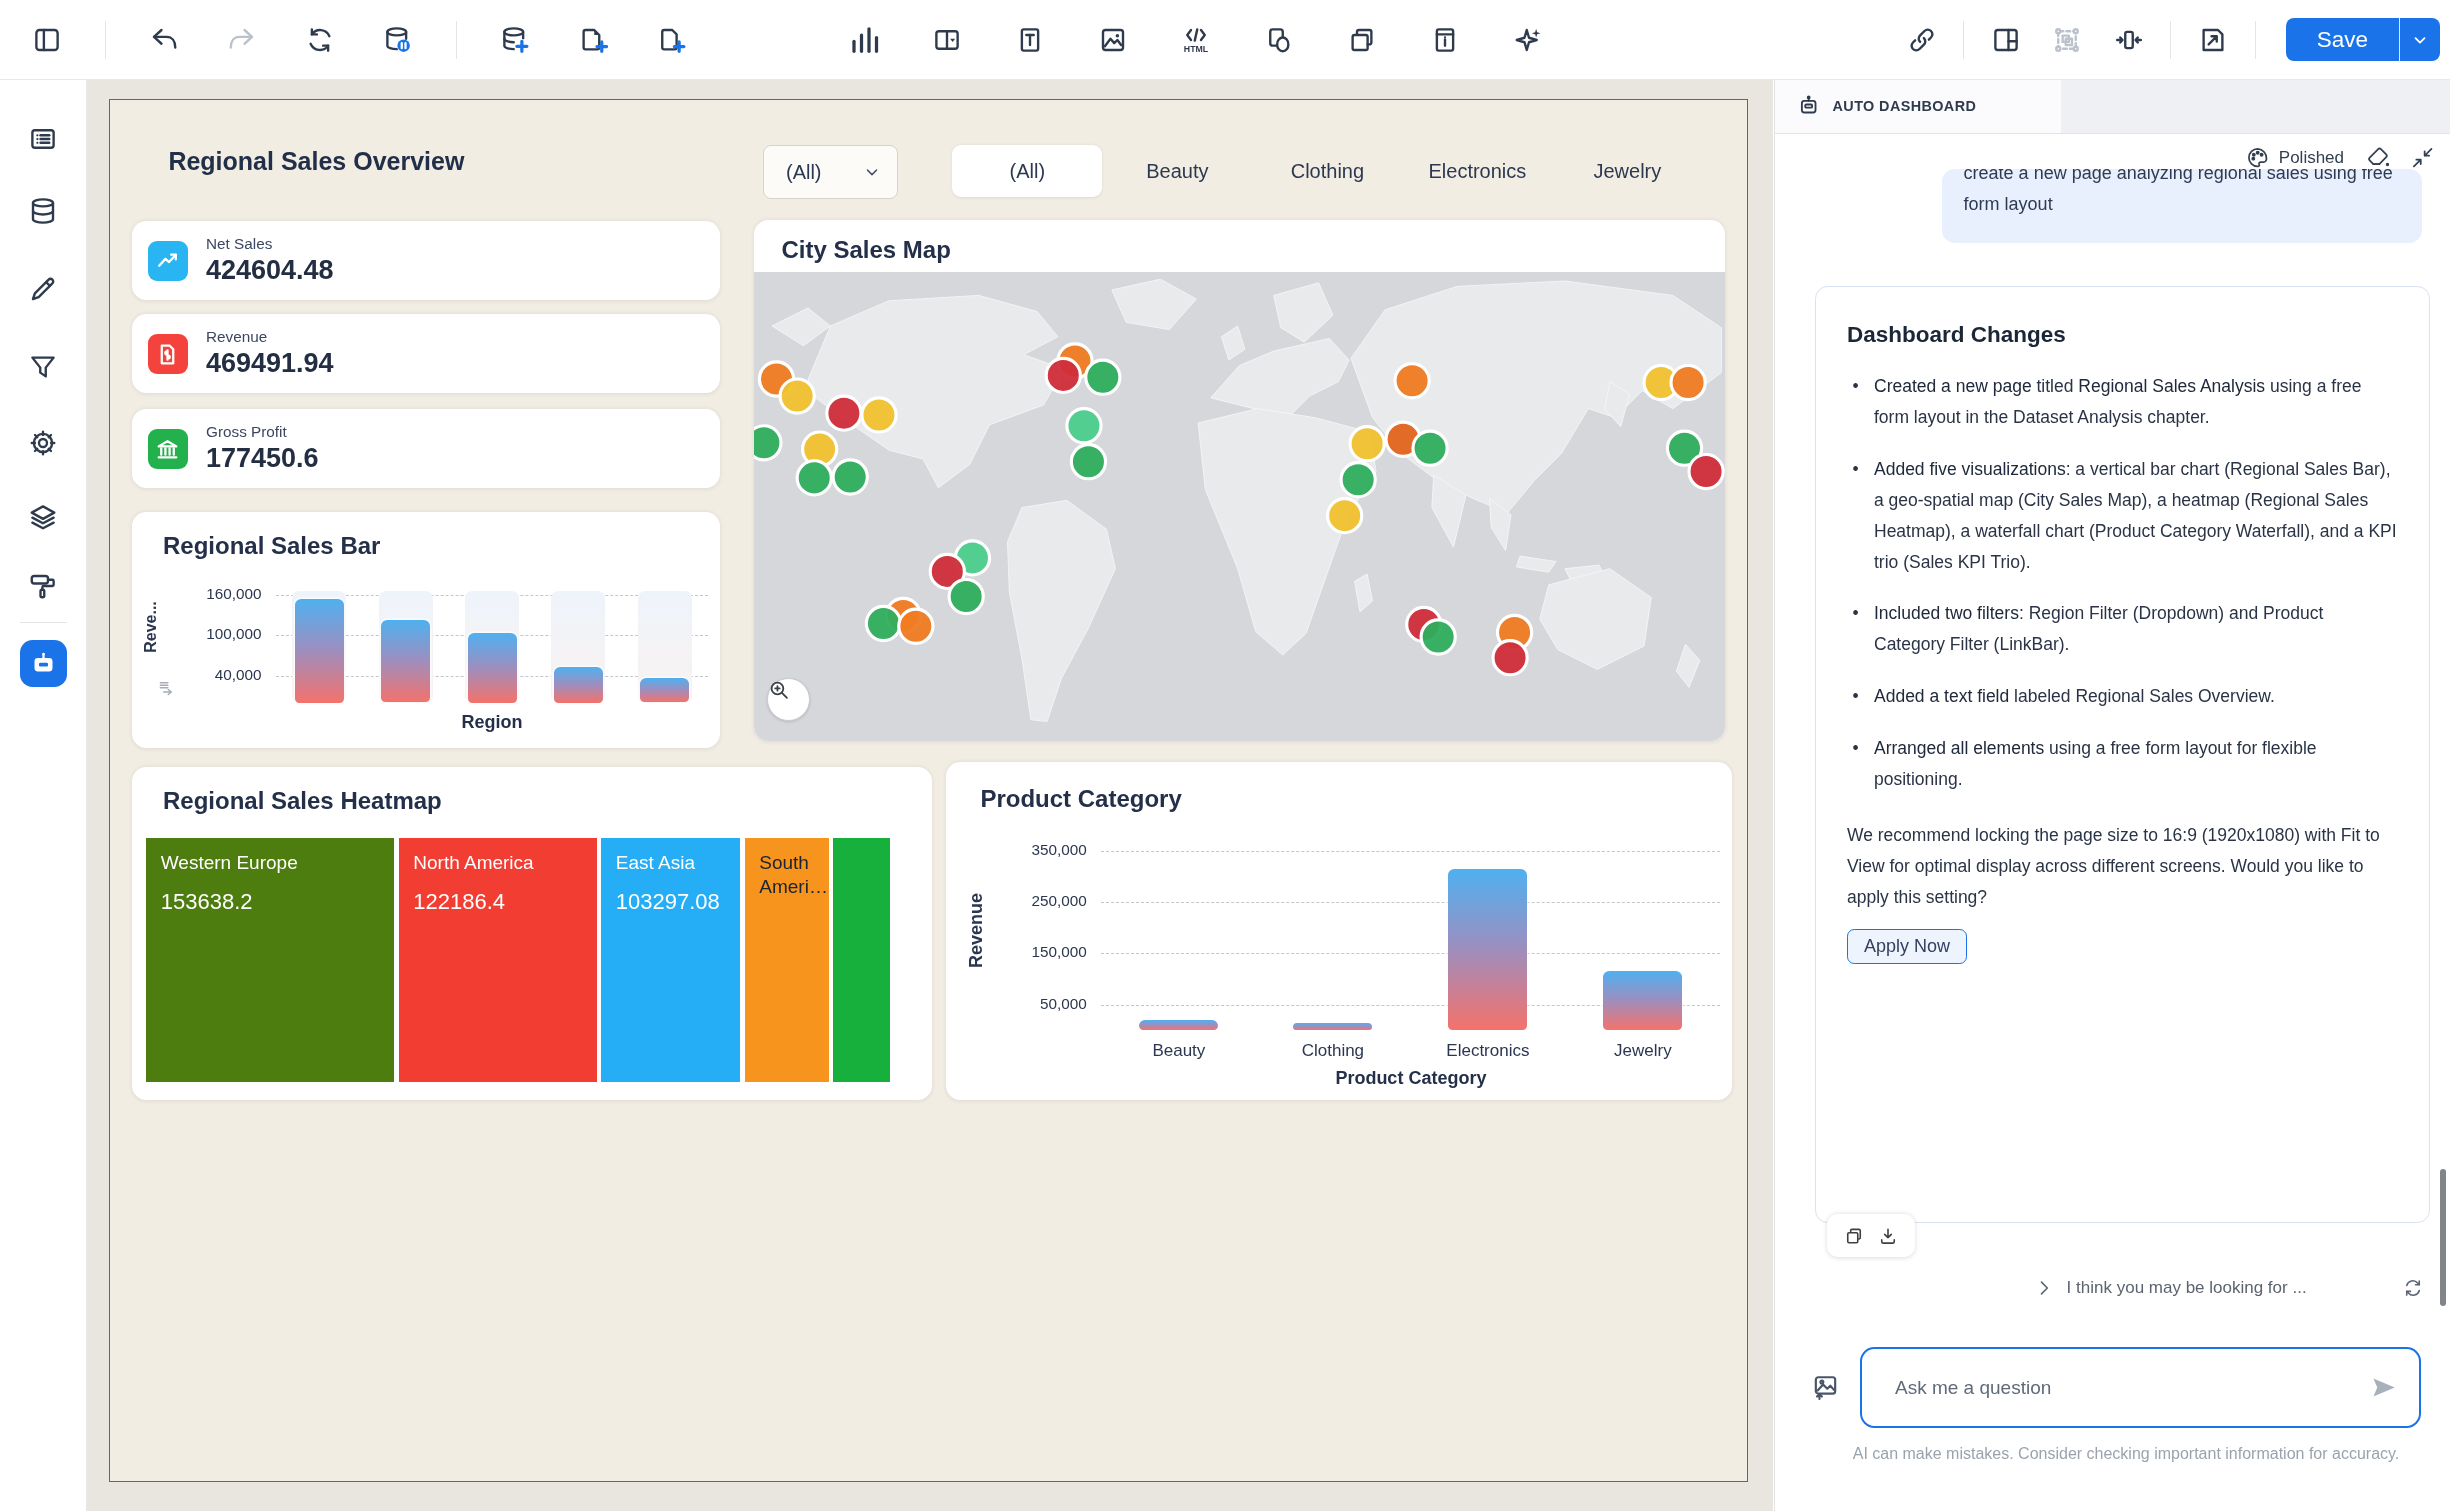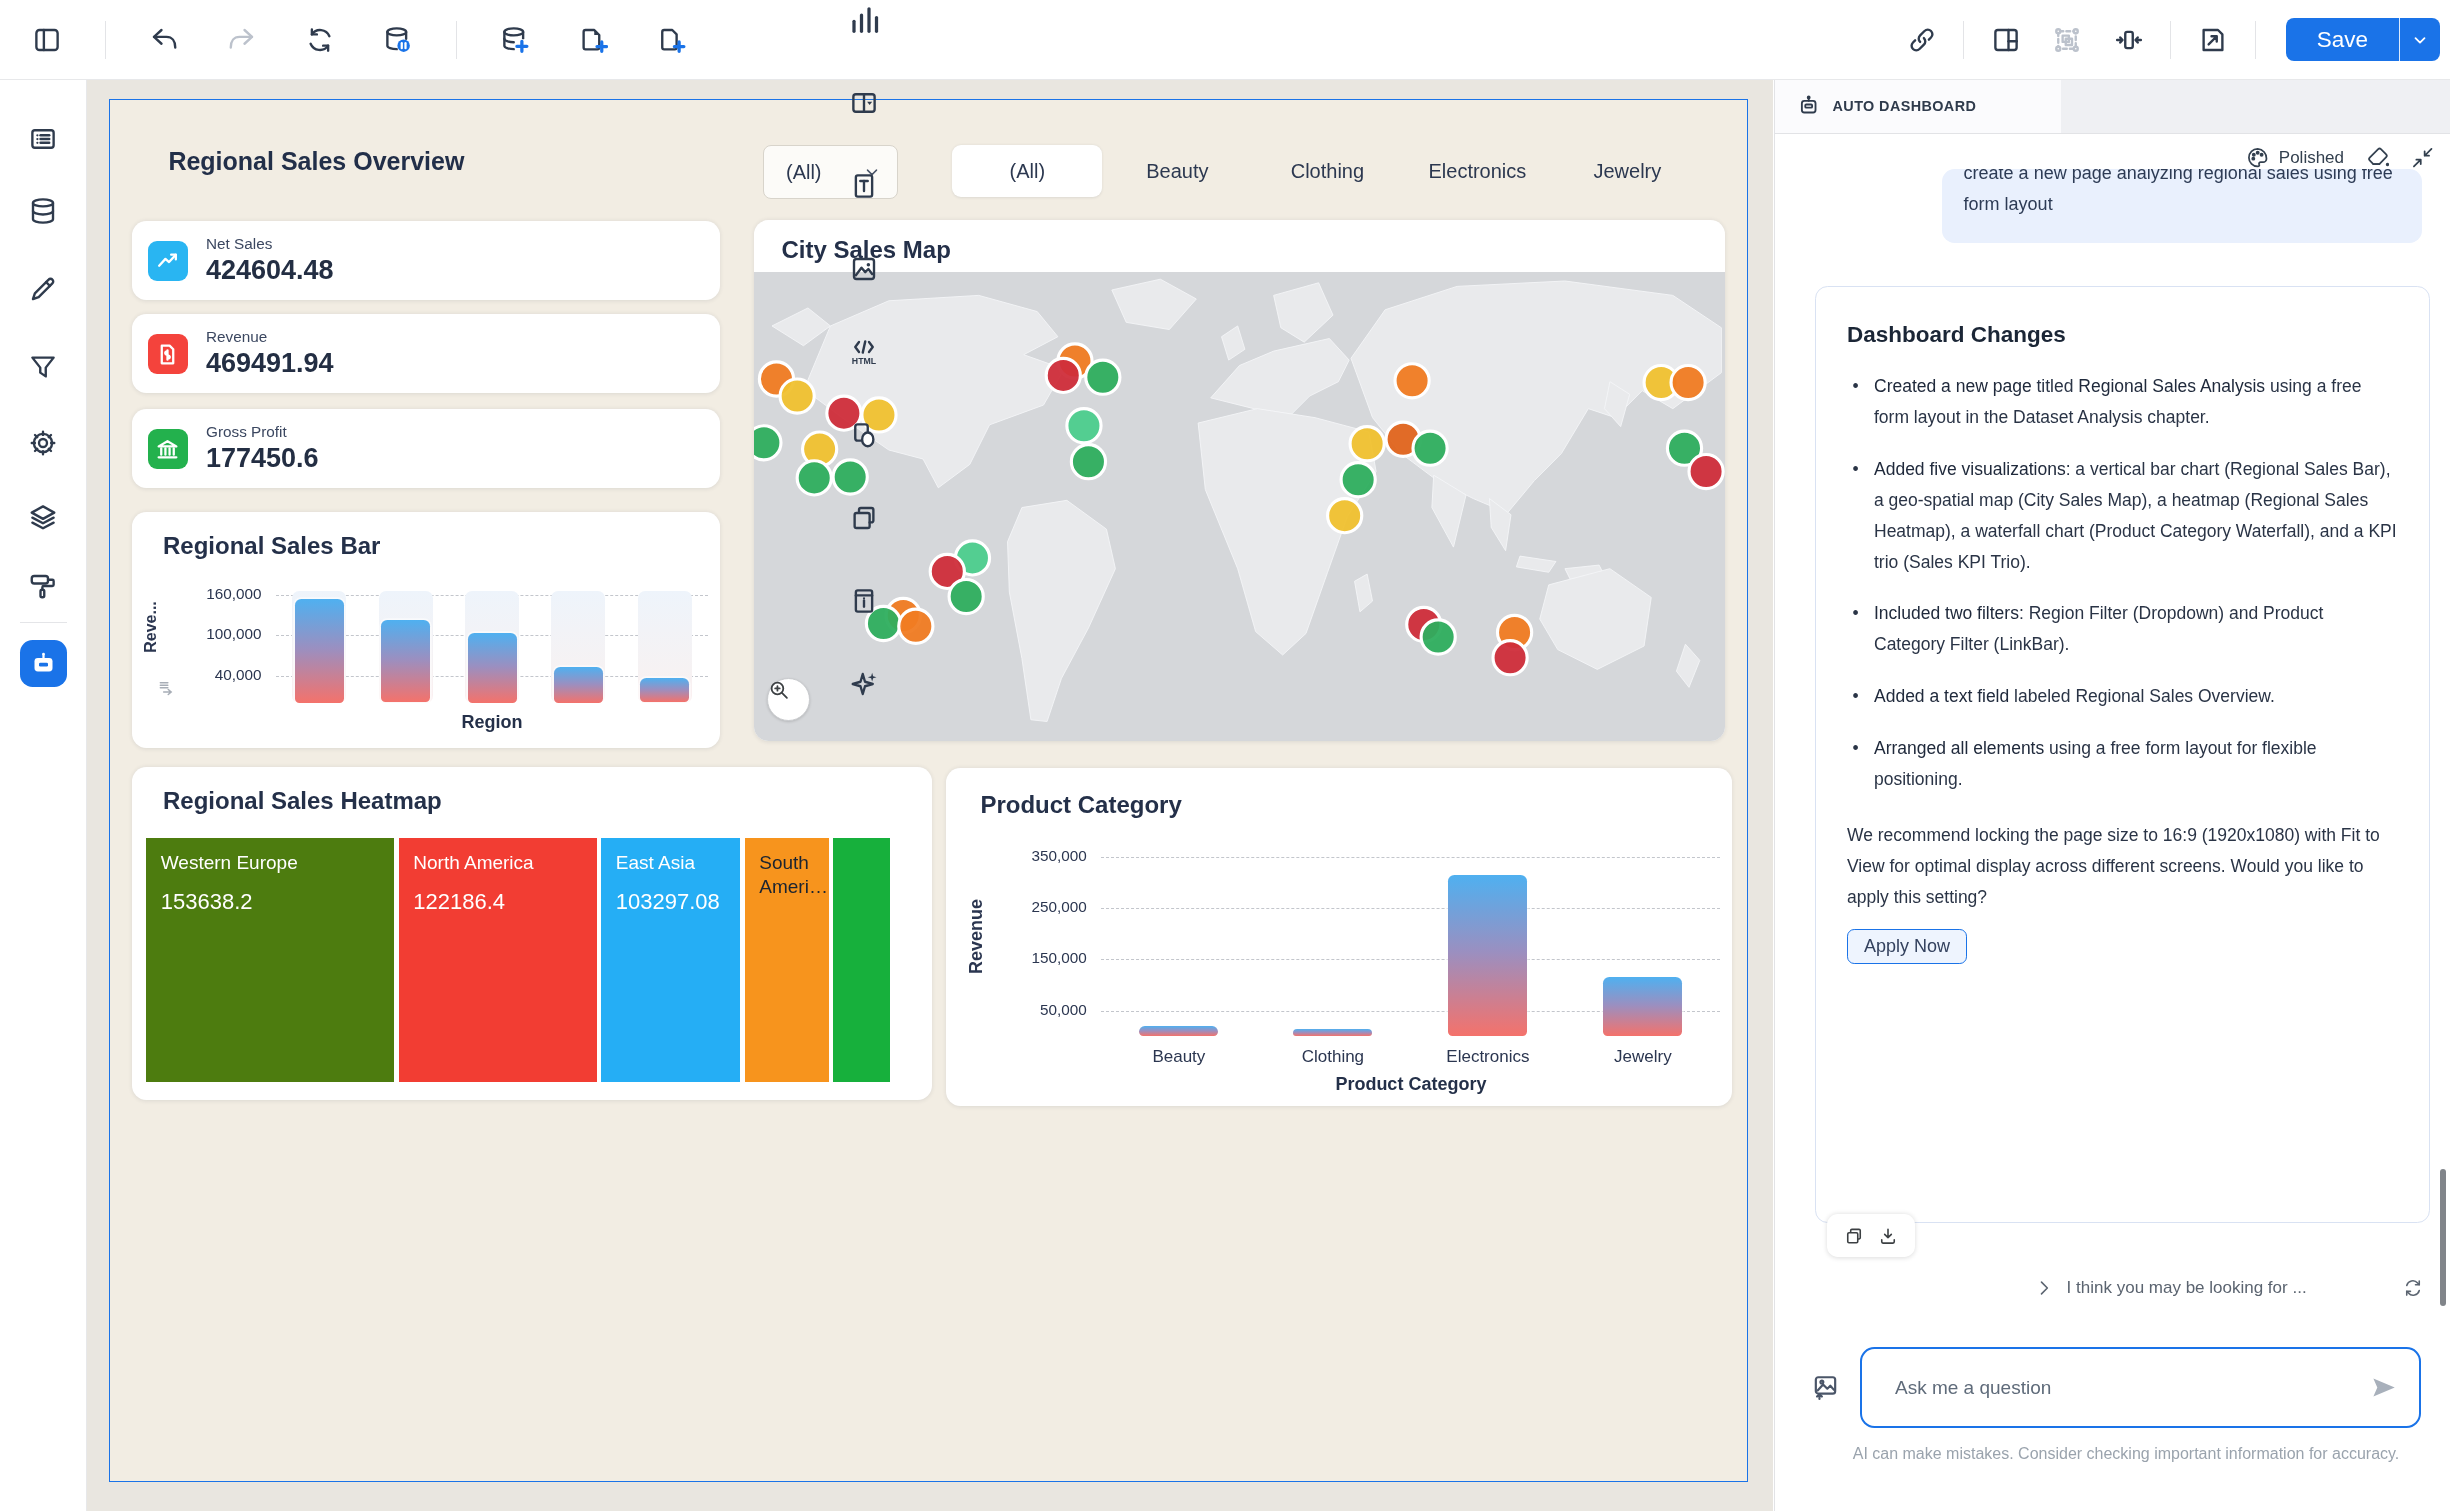--- a/index.html
+++ b/index.html
@@ -199,21 +199,21 @@
           </svg>
       </div>
       <div class="tb-btn">
         <svg class="icn" viewBox="0 0 24 24">
             <path d="M6.5 4 H13 L16.5 7.5 V18 A1.5 1.5 0 0 1 15 19.5 H6.5 A1.5 1.5 0 0 1 5 18 V5.5 A1.5 1.5 0 0 1 6.5 4 Z"></path>
             <path class="blue" d="M18.5 13.5 V21 M14.7 17.2 H22.3" style="stroke-width:2.6"></path>
           </svg>
       </div>
     </div>
 
-    <div class="tb-group" style="left:844px;gap:43px;flex-direction:column;">
+    <div class="tb-group" style="left:844px;gap:43px;">
       <div class="tb-btn">
         <svg class="icn" viewBox="0 0 24 24">
             <line x1="4" y1="21" x2="4" y2="13" style="stroke-width:2.6"></line>
             <line x1="10" y1="21" x2="10" y2="8" style="stroke-width:2.6"></line>
             <line x1="16" y1="21" x2="16" y2="3" style="stroke-width:2.6"></line>
             <line x1="22" y1="21" x2="22" y2="10" style="stroke-width:2.6"></line>
           </svg>
       </div>
       <div class="tb-btn">
         <svg class="icn" viewBox="0 0 24 24">
@@ -555,21 +555,21 @@
             </div>
             <div class="hm-block" style="width: 84px; background: rgb(247, 148, 29); color: rgb(27, 36, 48);">
               <div class="hm-name">South Ameri…</div>
             </div>
             <div class="hm-block" style="width: 57px; background: rgb(23, 176, 60); color: rgb(255, 255, 255);">
               <div class="hm-name"></div>
             </div>
           </div>
       </div>
 
-      <div class="card" id="pc-card" style="left:836px;top:662px;width:786px;height:338px;margin-top:6px;">
+      <div class="card" id="pc-card" style="left:836px;top:662px;width:786px;height:338px;">
         <div class="card-title" style="left:34px;top:23.4px;">Product Category</div>
         <div class="ylab" style="left:-7.2px;top:158px;font-size:18px;">Revenue</div>
         <div class="plot" id="pc-plot" style="left:155px;top:83px;width:619px;height:185px;">
             <div class="gridline" style="left: 0px; width: 619px; top: 160px;"></div>
             <div class="gridline" style="left: 0px; width: 619px; top: 108px;"></div>
             <div class="gridline" style="left: 0px; width: 619px; top: 57px;"></div>
             <div class="gridline" style="left: 0px; width: 619px; top: 5.8px;"></div>
             <div class="vbar" style="left: 38px; width: 79px; top: 175px; height: 10.3px;"></div>
             <div class="vbar" style="left: 192px; width: 79px; top: 178px; height: 7.2px;"></div>
             <div class="vbar" style="left: 347px; width: 79px; top: 24px; height: 161px;"></div>

